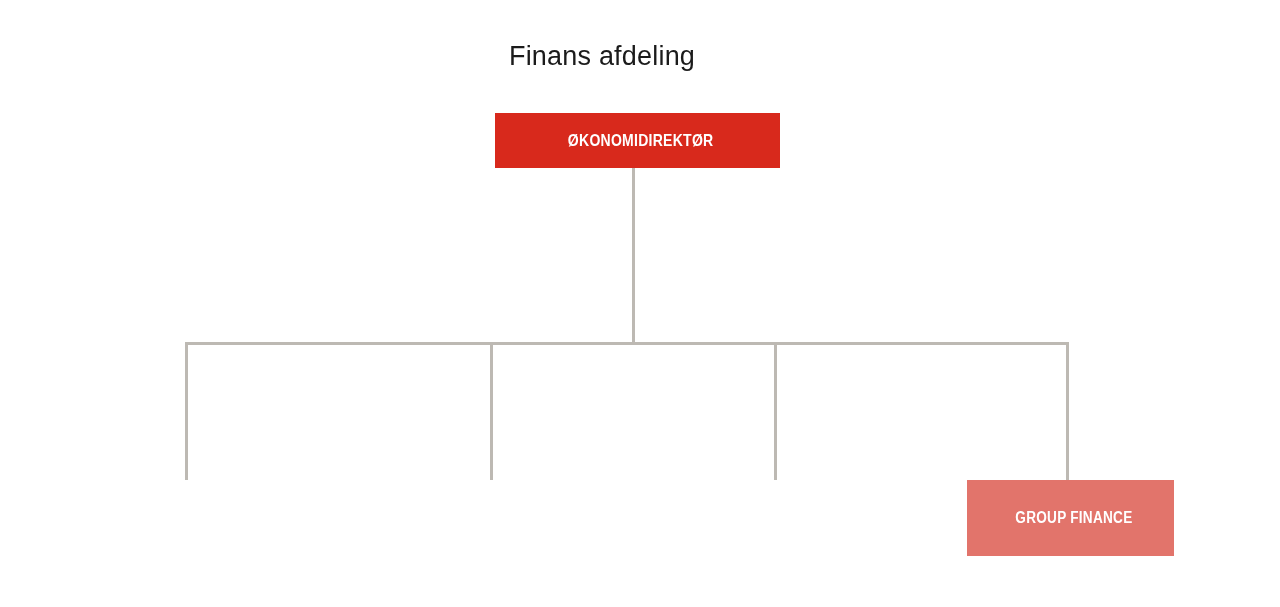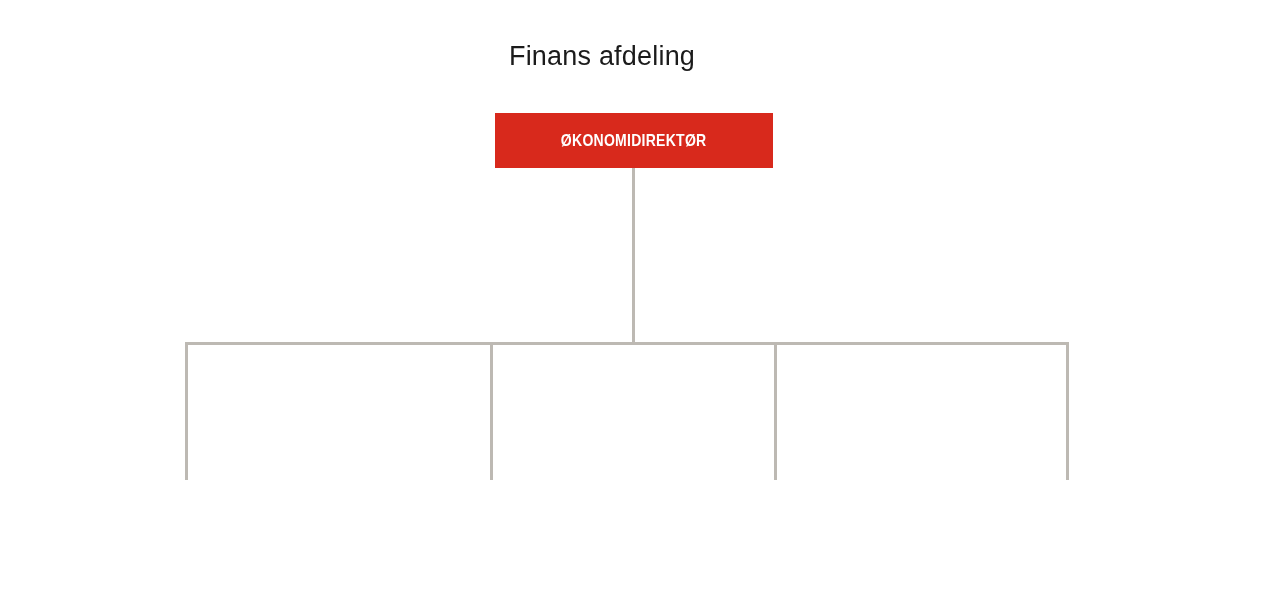--- a/index.html
+++ b/index.html
@@ -28,20 +28,21 @@
     letter-spacing: 0.2px;
   }
   .node {
     position: absolute;
     display: flex;
     align-items: center;
     justify-content: center;
     text-align: center;
     color: #ffffff;
     font-weight: bold;
+    padding-left: 7px;
   }
   .node-label {
     display: inline-block;
     transform: scaleX(0.85);
     letter-spacing: 0.3px;
   }
   .node-label .line {
     display: block;
     line-height: 1.32;
   }
@@ -91,14 +92,19 @@
   <div class="connector stem"></div>
   <div class="connector hbar"></div>
   <div class="connector drop drop-1"></div>
   <div class="connector drop drop-2"></div>
   <div class="connector drop drop-3"></div>
   <div class="connector drop drop-4"></div>
 
 
 
 
+  <div class="node child-node child-4">
+    <span class="node-label">
+      <span class="line">GROUP FINANCE</span>
+    </span>
+  </div>
 
 </div>
 
 </body></html>

